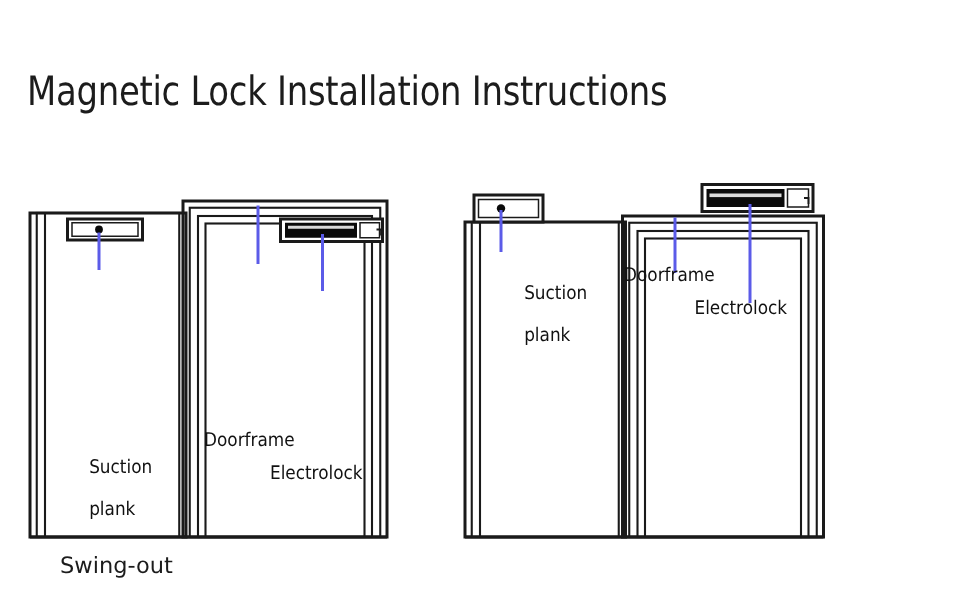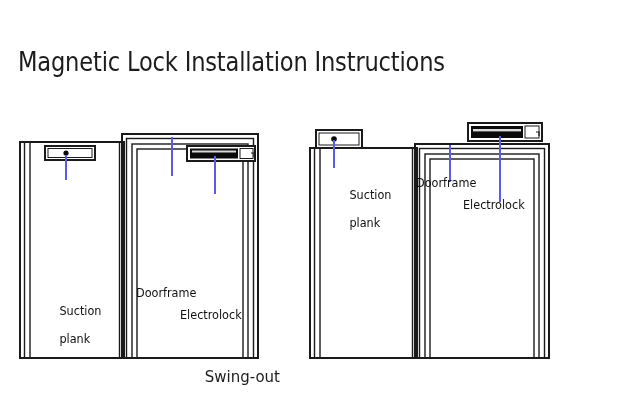--- a/index.html
+++ b/index.html
@@ -29,21 +29,21 @@
     transform-origin: left top;
   }
   .diagram {
     position: absolute;
   }
   .caption {
     position: absolute;
     font-size: 15px;
     color: #1c1c1c;
     white-space: nowrap;
-    text-align: right;
+    text-align: left;
   }
   .label {
     position: absolute;
     font-size: 12.5px;
     line-height: 14px;
     color: #111111;
     white-space: pre;
     font-stretch: condensed;
   }
   svg { display: block; }

